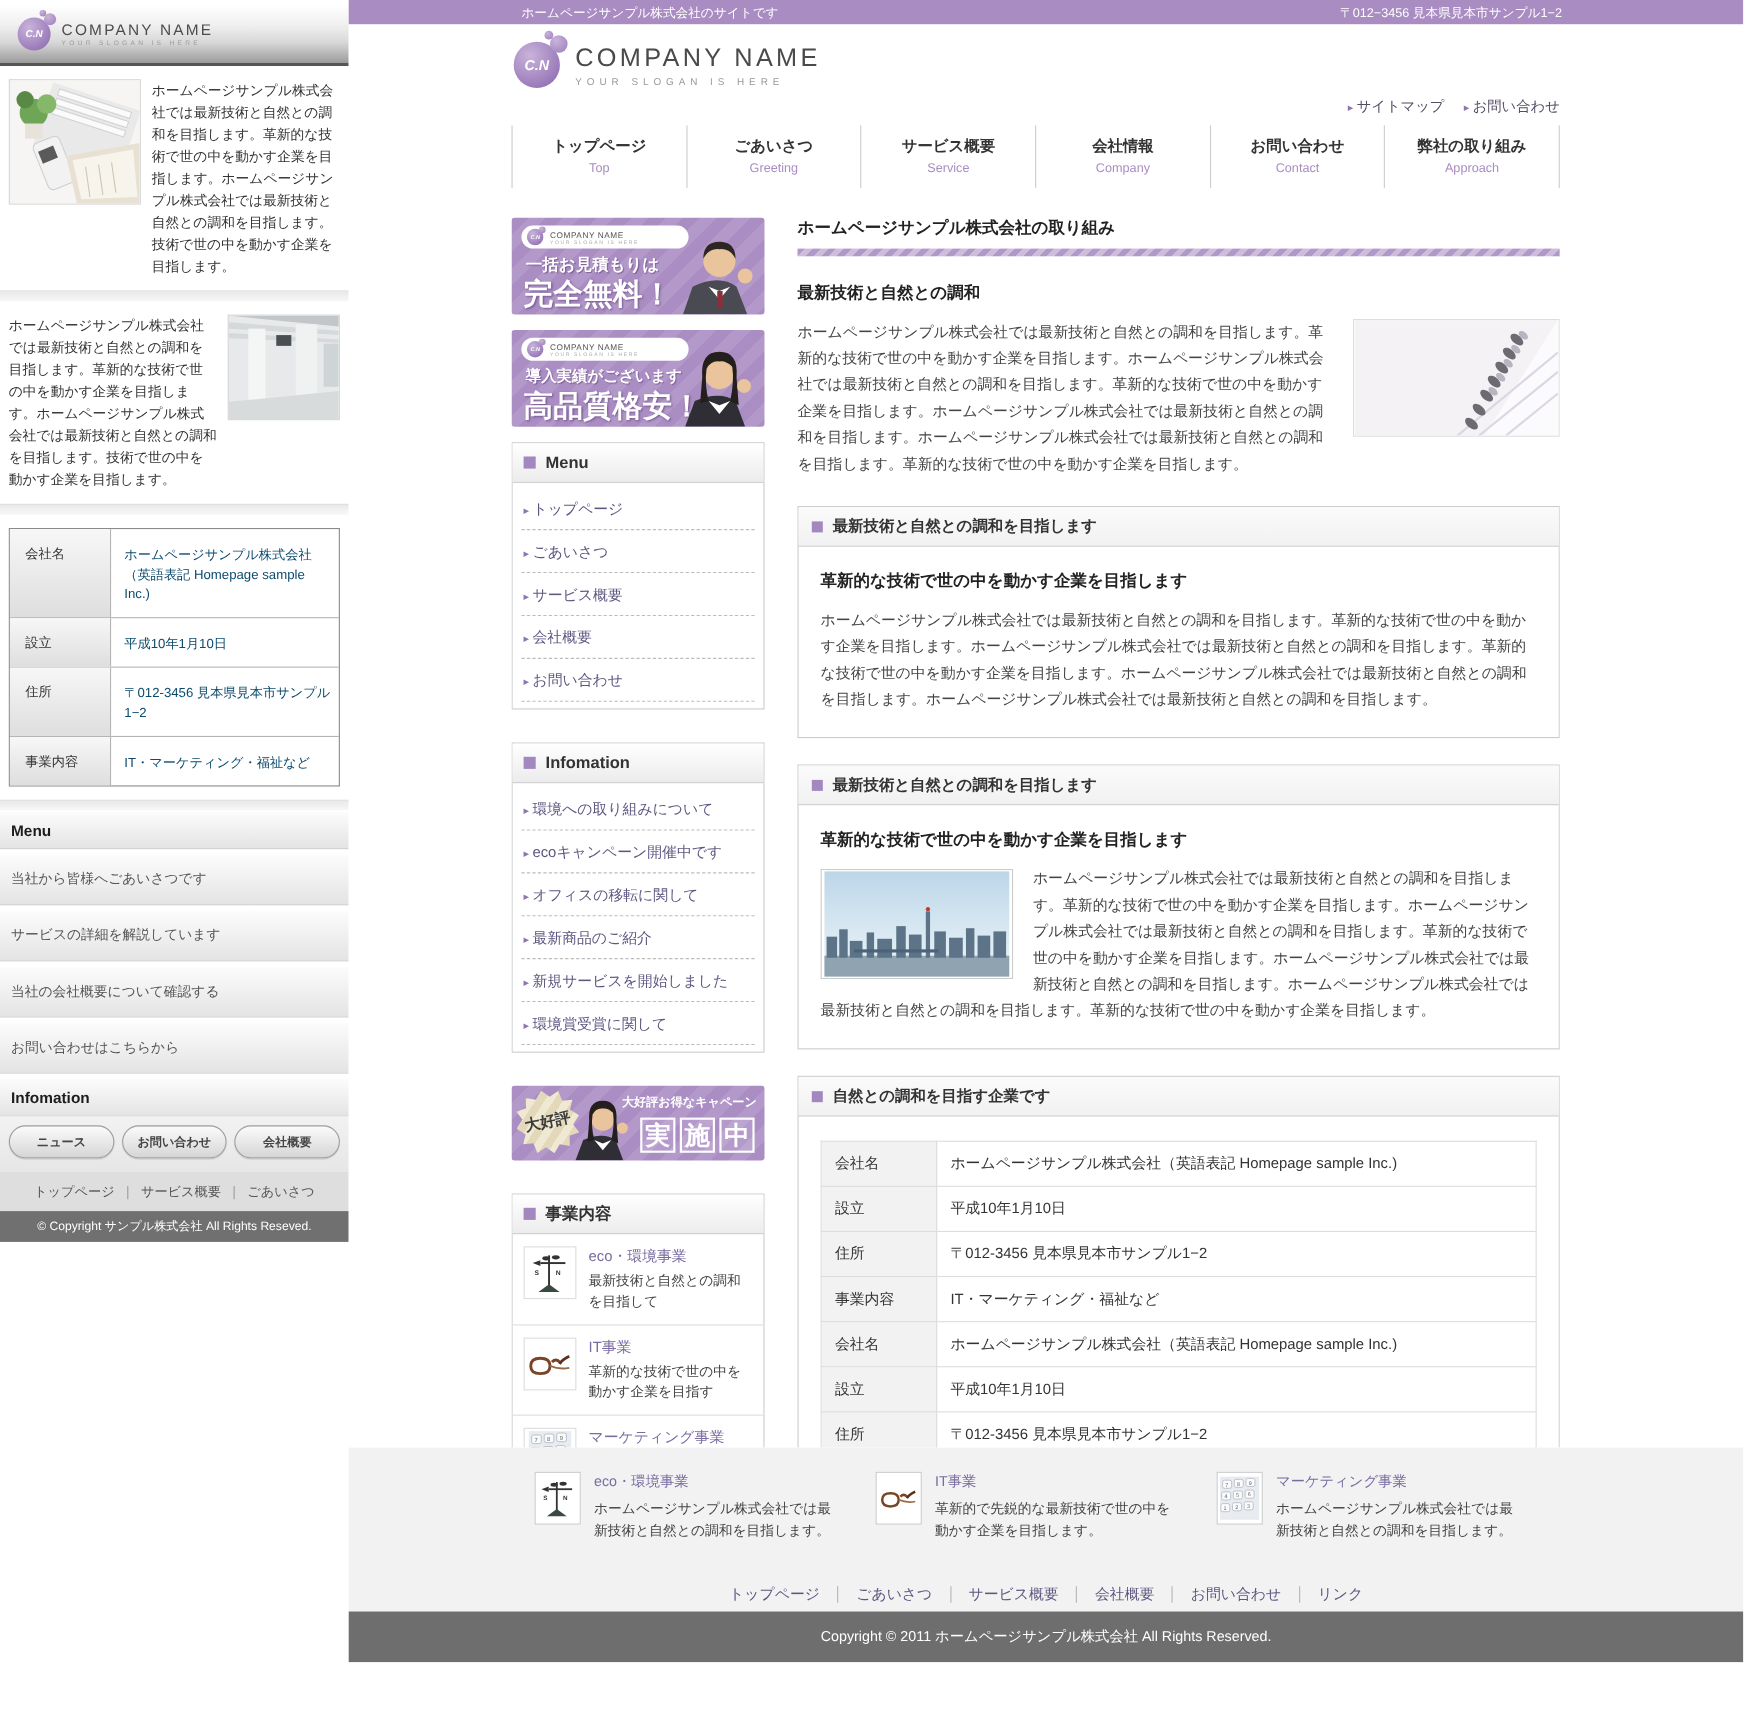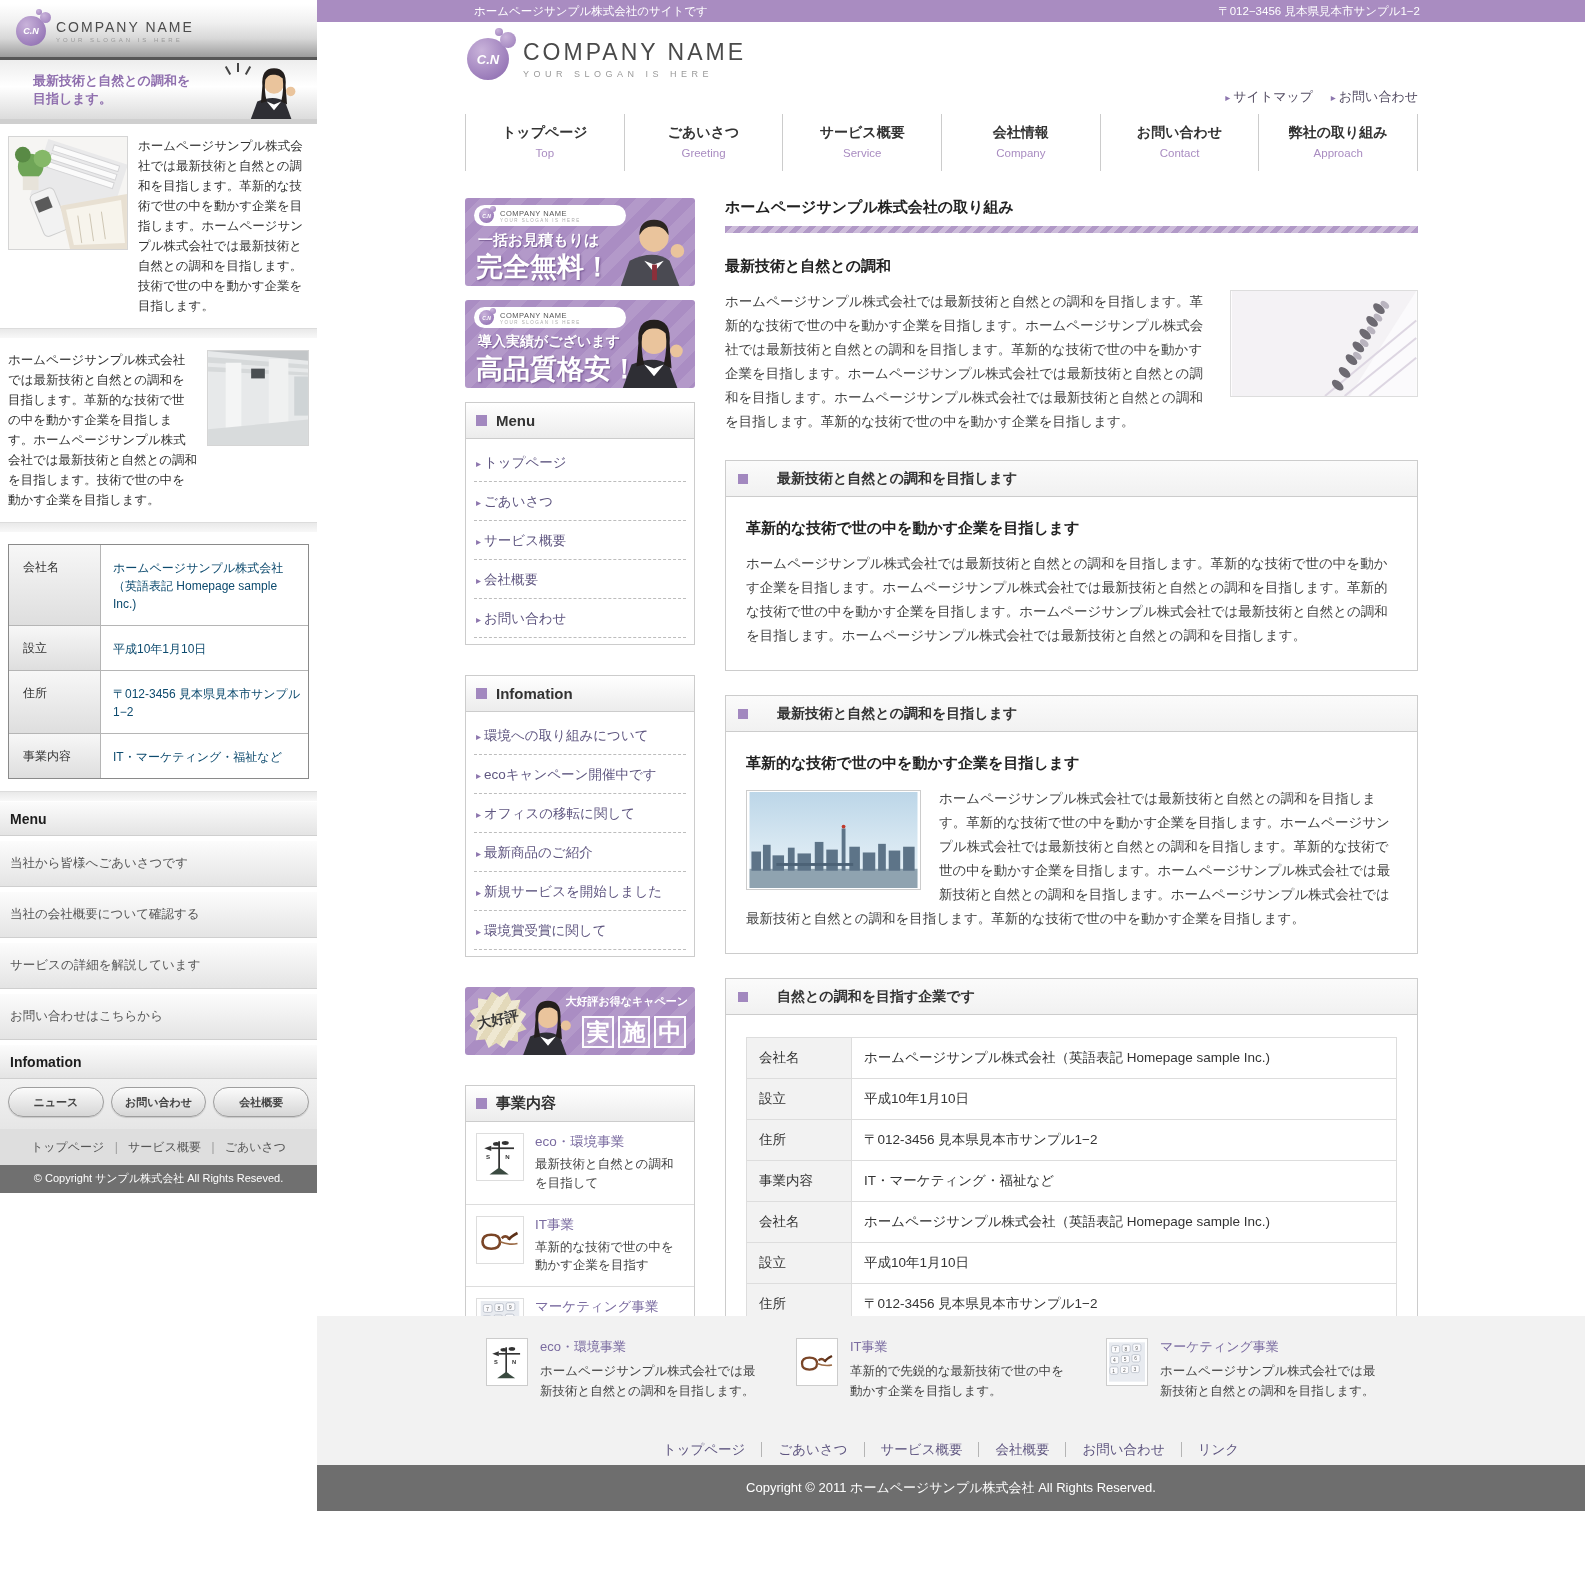--- a/index.html
+++ b/index.html
@@ -104,21 +104,21 @@
   .bi-t { font-size:13.5px; color:#7a6ba0; margin-bottom:4px; cursor:pointer; }
   .bi-d { font-size:12.5px; color:#444; line-height:1.5; }
 
   
   .pg-title { font-size:15px; font-weight:bold; color:#222; }
   .stripe { height:7px; margin:9px 0 24px; background:repeating-linear-gradient(135deg,#b199c7 0 5px,#cdbcda 5px 10px); }
   .sec-h { font-size:15px; font-weight:bold; color:#222; margin-bottom:14px; }
   .para { font-size:13.5px; line-height:1.78; color:#444; }
   .intro-img { float:right; margin:0 0 10px 18px; border:1px solid #ddd; }
   .mbox { border:1px solid #ccc; margin-bottom:24px; }
-  .mbox-h { background:linear-gradient(#fbfbfb,#f1f1f1); border-bottom:1px solid #ccc; padding:9px 12px 8px; display:flex; align-items:center;gap:20px; }
+  .mbox-h { background:linear-gradient(#fbfbfb,#f1f1f1); border-bottom:1px solid #ccc; padding:9px 12px 8px; display:flex; align-items:center; }
   .mbox-h .sq { width:10px; height:10px; }
   .mbox-t { font-size:14px; font-weight:bold; color:#333; }
   .mbox-b { padding:22px 20px; }
   .mbox-sub { font-size:15px; font-weight:bold; color:#222; margin-bottom:14px; }
   .city-img { float:left; margin:3px 18px 6px 0; border:1px solid #ccc; padding:1px; background:#fff; }
   .ctable { width:100%; border:1px solid #ccc; border-collapse:collapse; }
   .ctable td { border:1px solid #ddd; font-size:13.5px; color:#333; padding:11px 12px; }
   .ctable .lab { width:105px; background:#f2f2f2; }
   .clearfix::after { content:""; display:block; clear:both; }
 
@@ -205,29 +205,20 @@
       <div class="blob sb-logo">
         <div class="b1">C.N</div>
           <div class="b2"></div>
           <div class="b3"></div>
       </div>
       <div class="sb-logo-text">
         <div class="sb-logo-name">COMPANY NAME</div>
         <div class="sb-logo-slogan">YOUR SLOGAN IS HERE</div>
       </div>
     </div>
-    <div class="sb-hero">
-      <div class="sb-hero-text">最新技術と自然との調和を目指します。</div>
-      <span class="mline" style="right:88px;top:6px;transform:rotate(-30deg)"></span>
-      <span class="mline" style="right:78px;top:3px;"></span>
-      <span class="mline" style="right:68px;top:6px;transform:rotate(30deg)"></span>
-      <svg width="78" height="58" viewBox="0 0 80 80">
-          <use href="#woman"></use>
-        </svg>
-    </div>
     <div class="sb-block">
       <svg class="ph-img" width="120" height="114" viewBox="0 0 120 114">
         <rect width="120" height="114" fill="#f6f5f3"></rect>
         <rect x="40" y="2" width="85" height="60" fill="#e9e9ea" transform="rotate(18 40 2)"></rect>
         <g transform="rotate(18 46 8)">
             <g fill="#fbfbfb" stroke="#d4d4d6">
               <rect x="46" y="8" width="70" height="6"></rect>
               <rect x="46" y="17" width="70" height="6"></rect>
               <rect x="46" y="26" width="70" height="6"></rect>
             </g>
@@ -280,22 +271,22 @@
         <div class="sb-td">〒012-3456 見本県見本市サンプル1−2</div>
       </div>
       <div class="sb-row">
         <div class="sb-th">事業内容</div>
         <div class="sb-td">IT・マーケティング・福祉など</div>
       </div>
     </div>
     <div class="sb-div"></div>
     <div class="sb-strip head">Menu</div>
     <div class="sb-strip item">当社から皆様へごあいさつです</div>
+    <div class="sb-strip item">サービスの詳細を解説しています</div>
     <div class="sb-strip item">当社の会社概要について確認する</div>
-    <div class="sb-strip item">サービスの詳細を解説しています</div>
     <div class="sb-strip item">お問い合わせはこちらから</div>
     <div class="sb-strip head" style="margin-top:4px">Infomation</div>
     <div class="sb-btnrow">
       <div class="sb-btn">ニュース</div>
       <div class="sb-btn">お問い合わせ</div>
       <div class="sb-btn">会社概要</div>
     </div>
     <div class="sb-links">
       <span>トップページ</span><span class="sb-sep">｜</span><span>サービス概要</span><span class="sb-sep">｜</span><span>ごあいさつ</span>
     </div>

